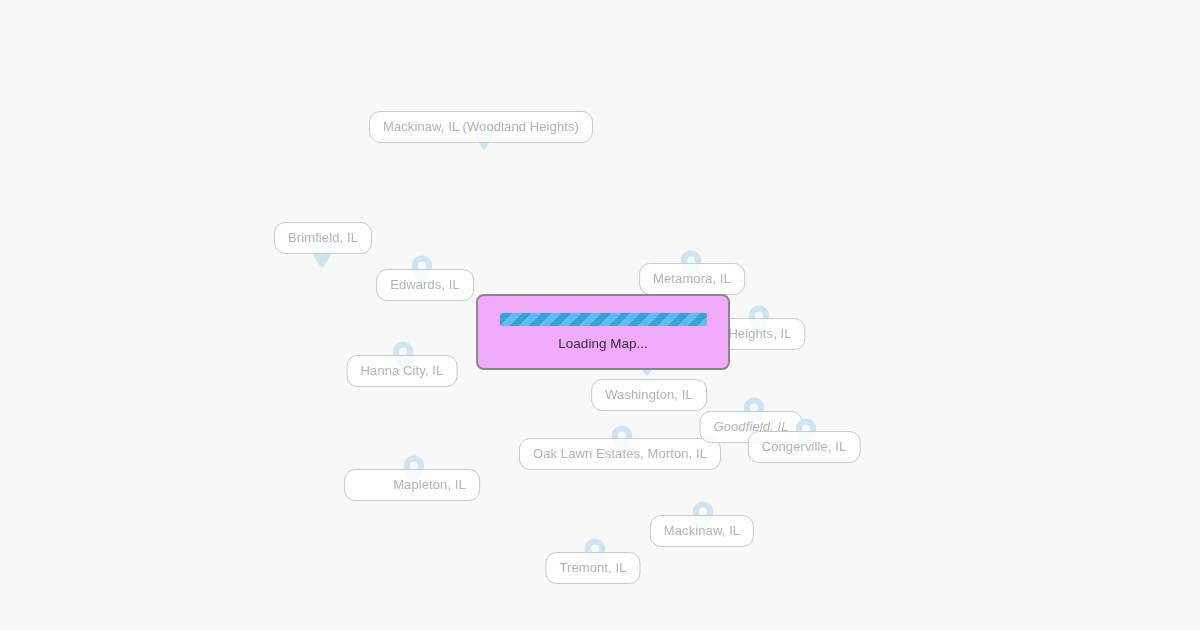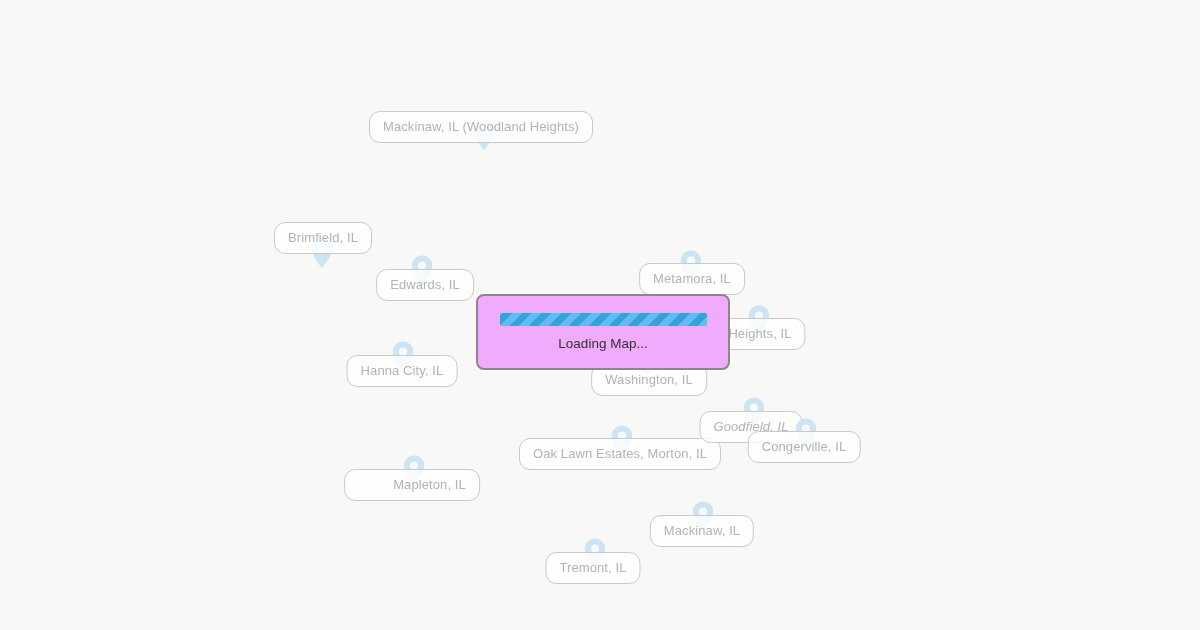--- a/index.html
+++ b/index.html
@@ -168,21 +168,21 @@
       </svg>
     </div>
   </div>
 <div id="labels-layer">
     <div class="place-label" style="left: 481px; top: 127px; z-index: 10;">Mackinaw, IL (Woodland Heights)</div>
     <div class="place-label" style="left: 323px; top: 238px; z-index: 10;">Brimfield, IL</div>
     <div class="place-label" style="left: 425px; top: 285px; z-index: 10;">Edwards, IL</div>
     <div class="place-label" style="left: 692px; top: 279px; z-index: 10;">Metamora, IL</div>
     <div class="place-label" style="left: 760px; top: 334px; z-index: 10;">Heights, IL</div>
     <div class="place-label" style="left: 402px; top: 371px; z-index: 10;">Hanna City, IL</div>
-    <div class="place-label" style="left: 649px; top: 380px; z-index: 10;">Washington, IL</div>
+    <div class="place-label" style="left: 649px; top: 395px; z-index: 10;">Washington, IL</div>
     <div class="place-label" style="left: 751px; top: 427px; z-index: 11; font-style: italic;">Goodfield, IL</div>
     <div class="place-label" style="left: 804px; top: 447px; z-index: 12;">Congerville, IL</div>
     <div class="place-label" style="left: 620px; top: 454px; z-index: 10;">Oak Lawn Estates, Morton, IL</div>
     <div class="place-label" style="left: 412px; top: 485px; z-index: 10; padding-left: 48px;">Mapleton, IL</div>
     <div class="place-label" style="left: 702px; top: 531px; z-index: 10;">Mackinaw, IL</div>
     <div class="place-label" style="left: 593px; top: 568px; z-index: 10;">Tremont, IL</div>
   </div>
 
 <div id="loading-dialog">
   <div id="progress-bar"></div>

